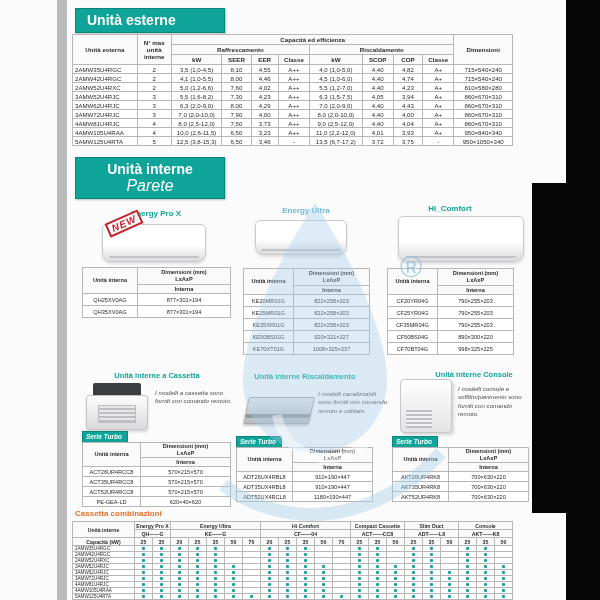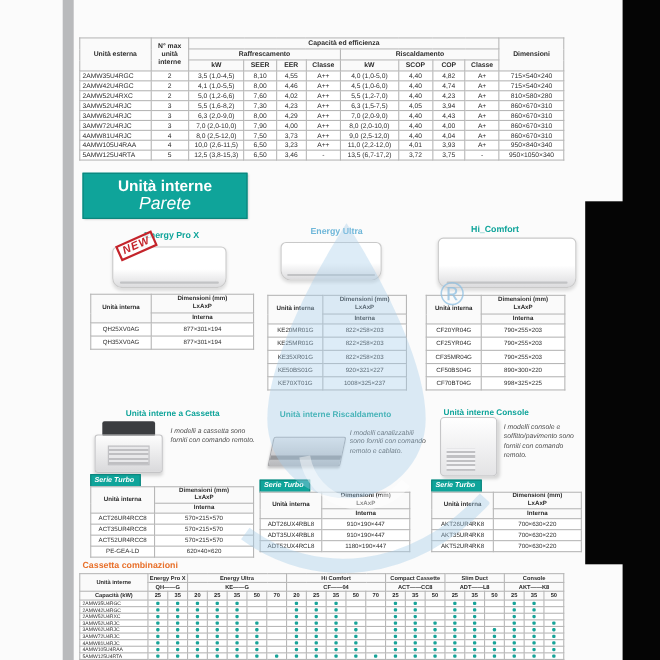--- a/index.html
+++ b/index.html
@@ -77,20 +77,23 @@
   .console .grille { position:absolute; left:5px; top:28px; width:26px; height:20px; background:
                      repeating-linear-gradient(#f2f2f4 0 2px, #c0c0c3 2px 4px); }
 </style>
 </head>
 <body>
 
 <div id="page">
 
   <div class="grey-strip"></div>
 
+  <div id="box-esterne" class="teal-box">
+    <span>Unità esterne</span>
+  </div>
 
   <table id="ext-table">
     <colgroup>
         <col style="width:64px">
         <col style="width:34px">
         <col style="width:50px">
         <col style="width:29px">
       <col style="width:27px">
         <col style="width:31px">
         <col style="width:52px">
@@ -433,21 +436,21 @@
           <td>ADT35UX4RBL8</td>
           <td>910×190×447</td>
         </tr>
         <tr>
           <td>ADT52UX4RCL8</td>
           <td>1180×190×447</td>
         </tr>
       </tbody>
   </table>
 
-  <div class="sec-title" style="left:372px;top:370px;width:140px;">Unità interne Console</div>
+  <div class="sec-title" style="left:404px;top:370px;width:140px;">Unità interne Console</div>
   <div class="console">
       <div class="grille"></div>
     </div>
   <div class="desc" style="left:458px;top:385px;width:72px;">I modelli console e soffitto/pavimento sono forniti con comando remoto.</div>
   <div class="serie-tag" style="left:392px;top:436px;">Serie Turbo</div>
   <table class="mini-tbl spec-tbl" style="left:392px;top:447px;width:136px;">
     <colgroup>
         <col style="width:56px">
         <col style="width:80px">
       </colgroup>

